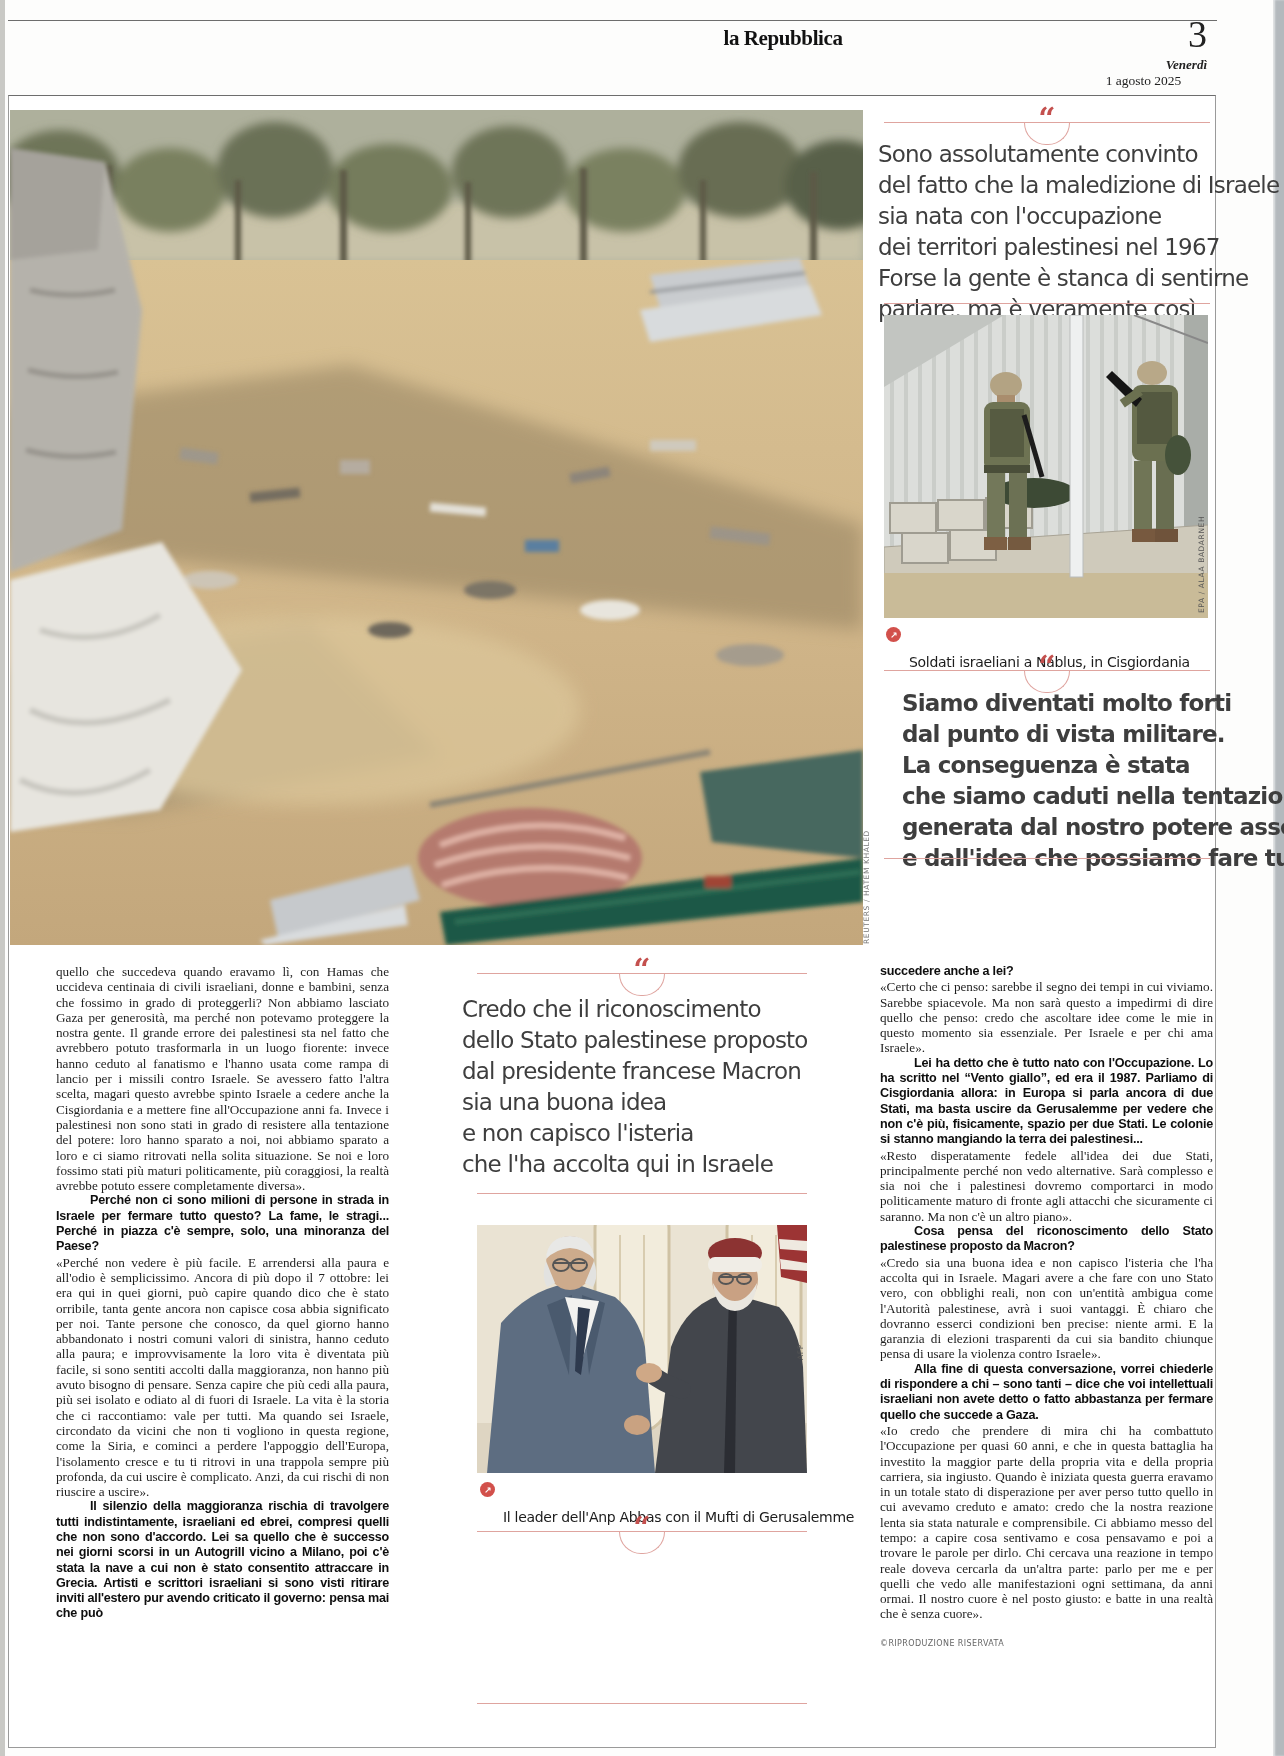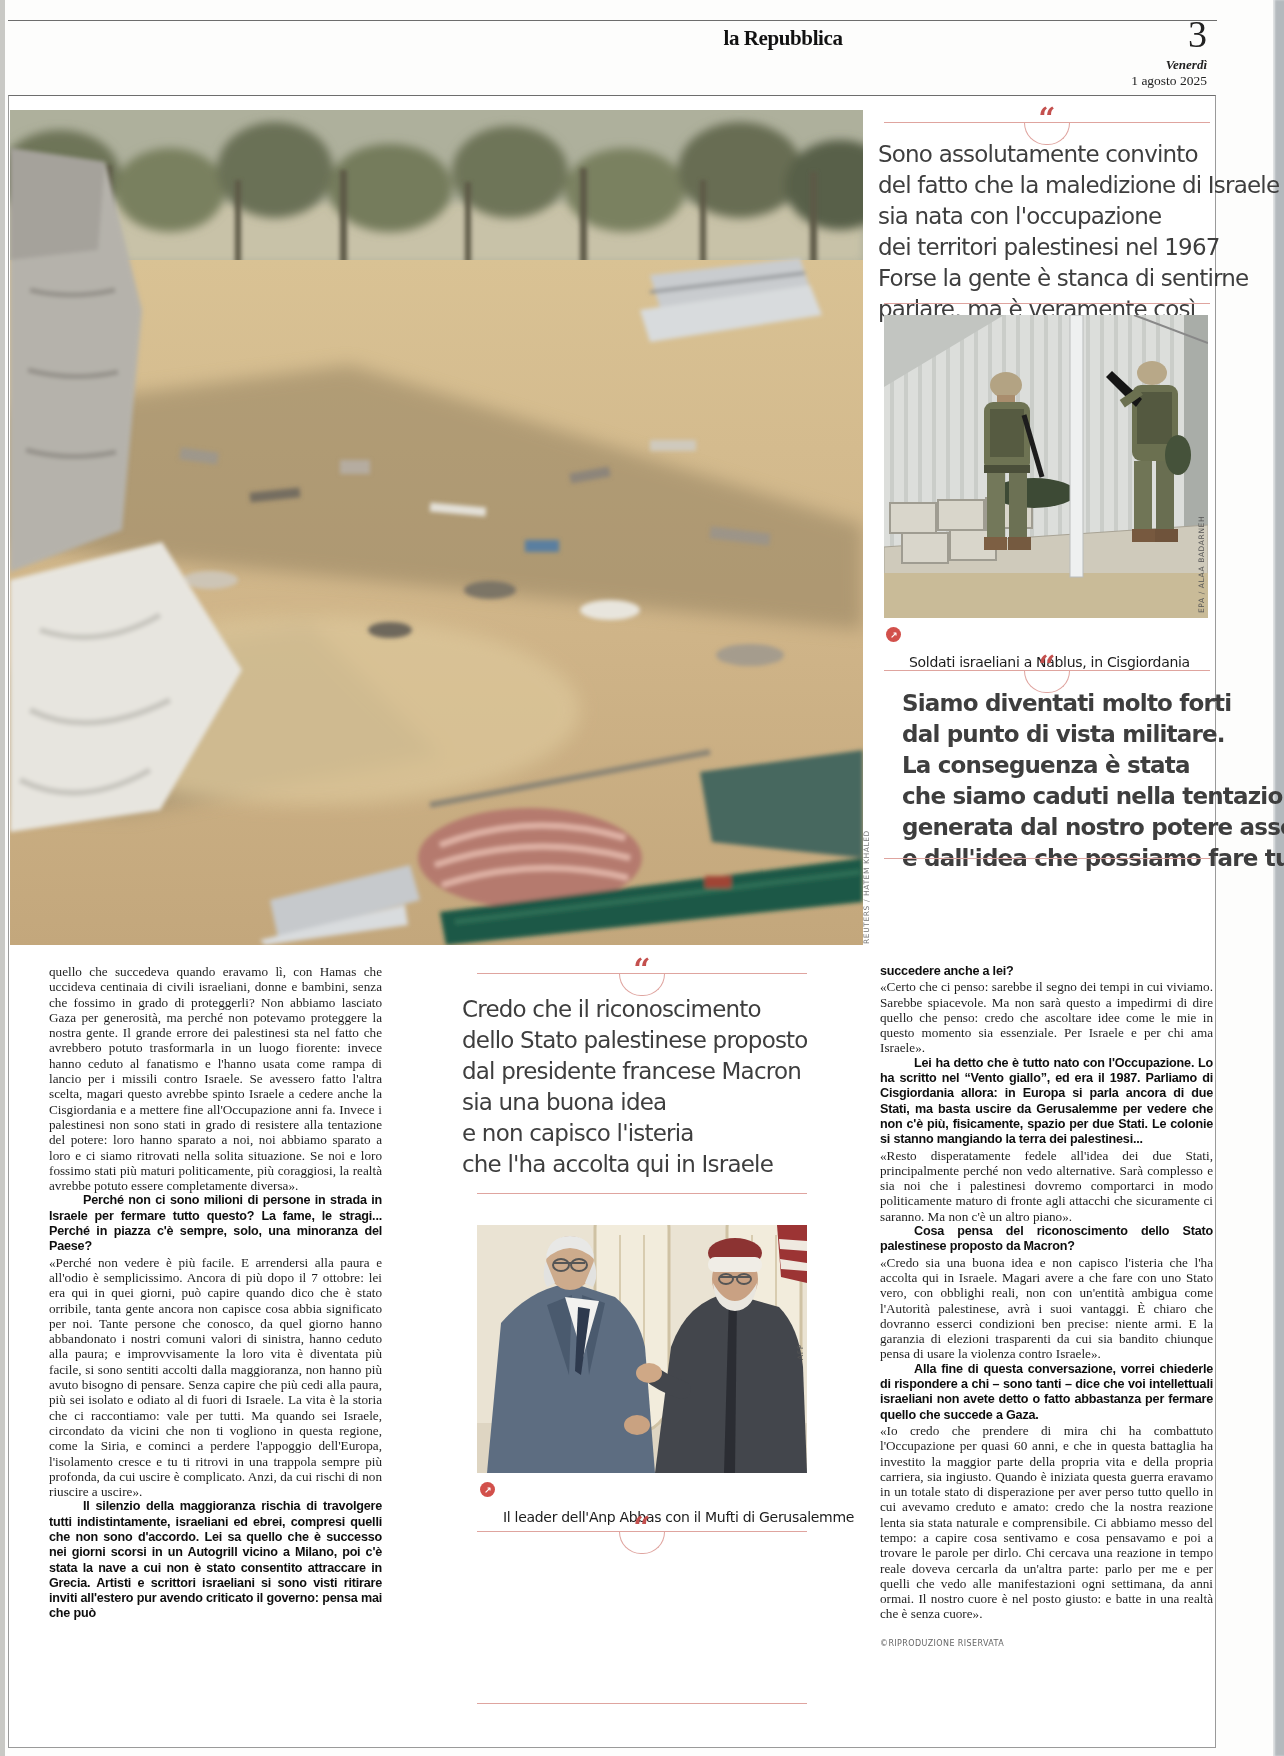--- a/index.html
+++ b/index.html
@@ -10,21 +10,21 @@
   .edge-r{right:0;width:11px;background:#b4b9bd;box-shadow:inset 2px 0 2px rgba(255,255,255,.6);}
 
   
   .rule-a{position:absolute;left:8px;top:20px;width:1209px;height:1px;background:#6d6d6d;}
   .masthead{position:absolute;left:633px;top:26px;width:300px;text-align:center;
             font-weight:700;font-size:21px;letter-spacing:-.4px;color:#121212;}
   .pagenum{position:absolute;left:1080px;top:14px;width:127px;text-align:right;
            font-size:38px;line-height:40px;color:#222;}
   .weekday{position:absolute;left:1080px;top:57px;width:127px;text-align:right;
            font-style:italic;font-weight:700;font-size:13px;color:#222;}
-  .pubdate{position:absolute;left:1080px;top:73px;width:127px;text-align:right;
+  .pubdate{position:absolute;left:1080px;top:73px;width:127px;text-align:center;
            font-size:13.5px;color:#222;}
 
   
   .frame{position:absolute;left:8px;top:95px;width:1208px;height:1653px;box-sizing:border-box;
          border:1px solid #9a9a9a;border-top:1px solid #6d6d6d;background:#fff;}
 
   figure{margin:0;padding:0;position:absolute;overflow:hidden;}
   figure svg{display:block;}
   .main-photo{left:10px;top:110px;width:853px;height:835px;}
   .soldier-photo{left:884px;top:315px;width:324px;height:303px;}
@@ -50,21 +50,21 @@
   .cap{position:absolute;display:flex;gap:8px;align-items:flex-start;}
   .cap .ico{flex:0 0 auto;width:15px;height:15px;margin-top:1px;border-radius:50%;
             background:#d2504b;color:#fff;display:flex;align-items:center;justify-content:center;
             font:700 9px "DejaVu Sans",sans-serif;}
   .cap .ico span{transform:rotate(-45deg);}
   .cap .txt{font:400 14px/17px "DejaVu Sans",sans-serif;letter-spacing:-.3px;color:#1c1c1c;margin-top:28px;}
 
   
   .col{position:absolute;top:964px;width:333px;text-align:justify;
        font-size:13.2px;line-height:15.3px;color:#1e1e1e;}
-  .col-left{left:49px;}
+  .col-left{left:56px;}
   .col-right{left:880px;}
   .col p{margin:0;padding:0;}
   .col p.a{text-indent:0;}
   .col p.q{font-family:"Liberation Sans",sans-serif;font-weight:700;font-size:12.6px;
            letter-spacing:-.2px;text-indent:34px;color:#0e0e0e;}
   .col p.q.cont{text-indent:0;}
   .copyright{margin-top:17px;font:400 8px "DejaVu Sans",sans-serif;letter-spacing:.4px;color:#666;}
 </style>
 </head>
 <body>

